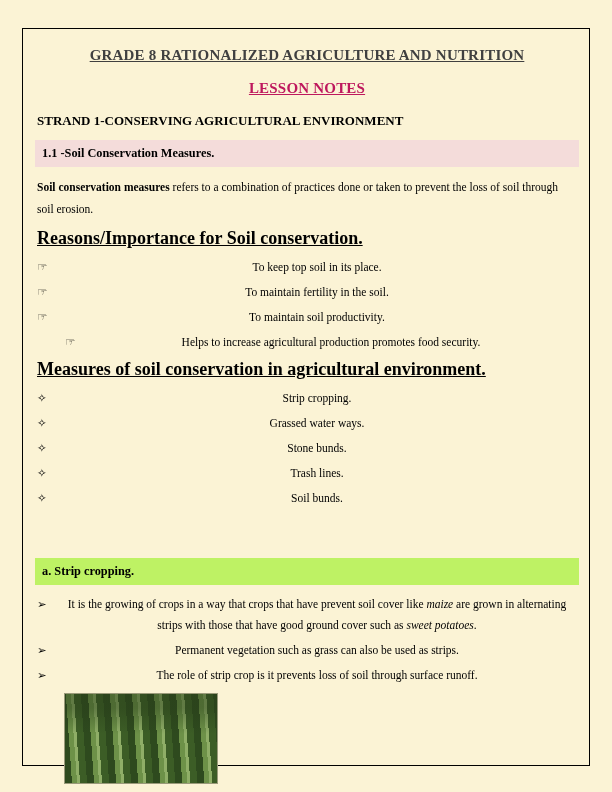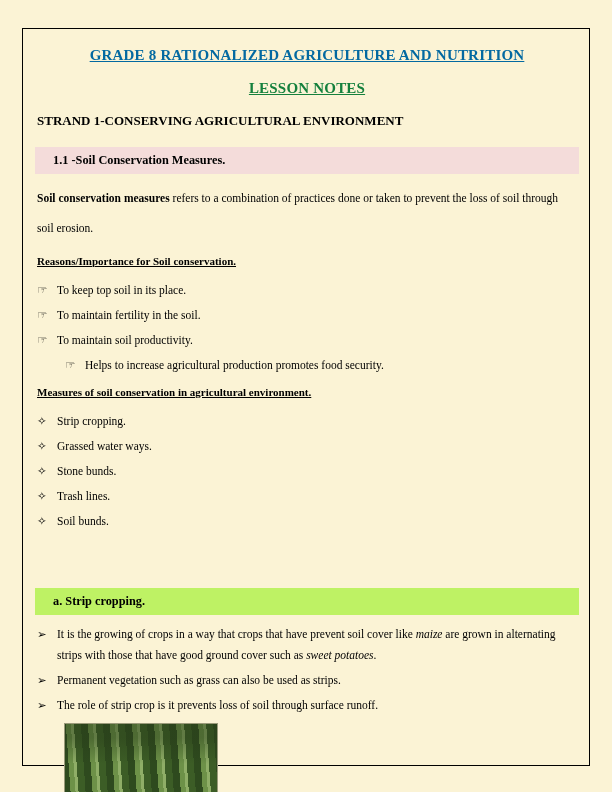--- a/index.html
+++ b/index.html
@@ -18,32 +18,32 @@
     position:absolute;top:44px;left:37px;right:35px;
     font-size:11.5px;line-height:21px;
   }
   .title-line{
     text-align:center;font-weight:bold;font-size:15px;line-height:22px;
     text-decoration:underline;margin-bottom:11px;letter-spacing:.2px;
   }
   .strand{font-weight:bold;font-size:13px;margin:2px 0 9px;}
   .band{
     font-weight:bold;font-size:12.3px;
-    padding:3px 18px;margin:16px -2px 9px;
+    padding:3px 7px;margin:9px -2px 9px;
   }
   .band.pink{background:#f4dcda;}
   .band.gray{background:#bef264;}
-  .para{margin:0 0 8px;line-height:30px;}
+  .para{margin:0 0 8px;line-height:22px;}
   .subhead{
-    font-weight:bold;text-decoration:underline;margin:6px 0 8px;font-size:11px;
+    font-weight:bold;text-decoration:underline;margin:6px 0 8px;font-size:18px;
   }
   .li{display:flex;margin:0 0 4px;line-height:21px;}
   .li .glyph{flex:0 0 20px;text-align:left;}
   .li.sub{margin-left:28px;}
-  .li .txt{flex:1;}
+  .li .txt{flex:1;text-align:center;}
   .spacer{height:36px;}
   .italic{font-style:italic;}
   .photo{
     margin:8px 0 0 28px;
     width:152px;height:89px;
     background:
       linear-gradient(to bottom, rgba(40,60,25,.45) 0 14px, rgba(0,0,0,0) 40px),
       repeating-linear-gradient(86deg,
         #2e4a1e 0 7px,
         #6d9148 7px 12px,
@@ -53,22 +53,22 @@
     outline:1px solid #9a9a7a;
   }
 </style>
 </head>
 <body>
 
 <div class="page">
   <div class="frame"></div>
   <div class="content">
 
-    <div class="title-line" style="color:#0369a1;">GRADE 8 RATIONALIZED AGRICULTURE AND NUTRITION</div>
-    <div class="title-line" style="color:#15803d;">LESSON NOTES</div>
+    <div class="title-line" style="color:#404040;">GRADE 8 RATIONALIZED AGRICULTURE AND NUTRITION</div>
+    <div class="title-line" style="color:#be185d;">LESSON NOTES</div>
 
     <div class="strand">STRAND 1-CONSERVING AGRICULTURAL ENVIRONMENT</div>
 
     <div class="band pink">1.1 -Soil Conservation Measures.</div>
 
     <p class="para"><b>Soil conservation measures</b><span> refers to a combination of practices done or taken to prevent the loss of soil through soil erosion.</span></p>
 
     <div class="subhead">Reasons/Importance for Soil conservation.</div>
 
     <div class="li">

